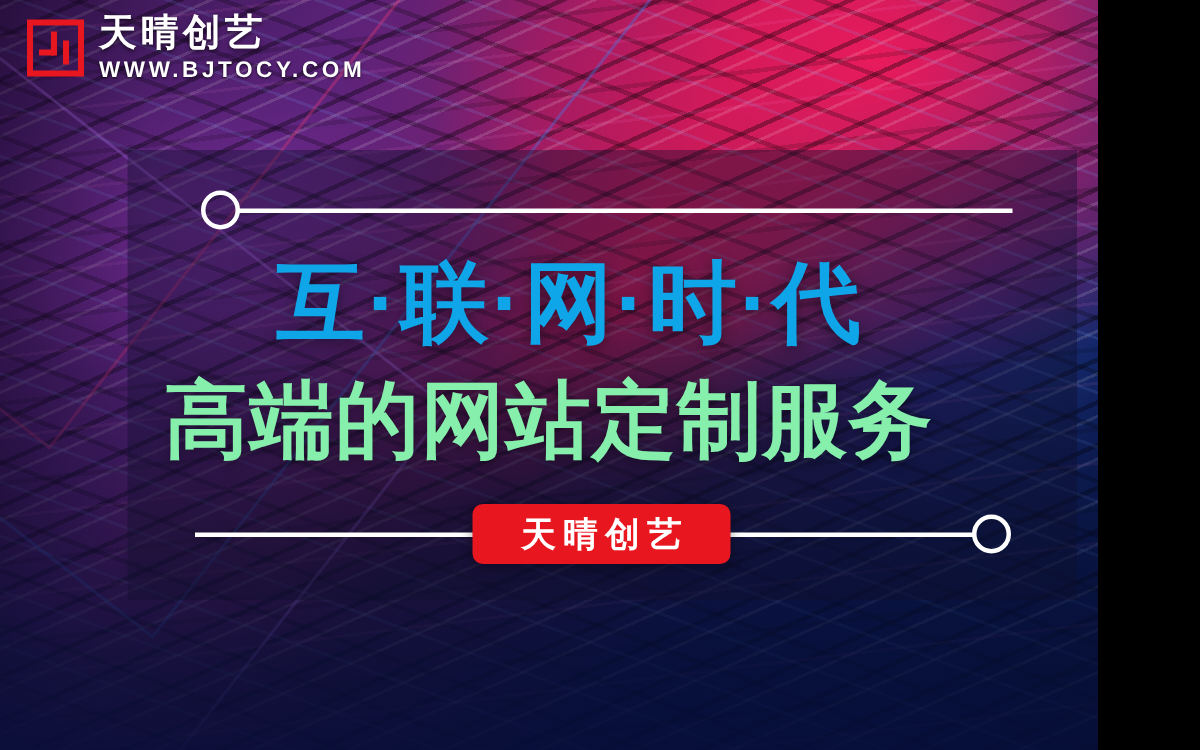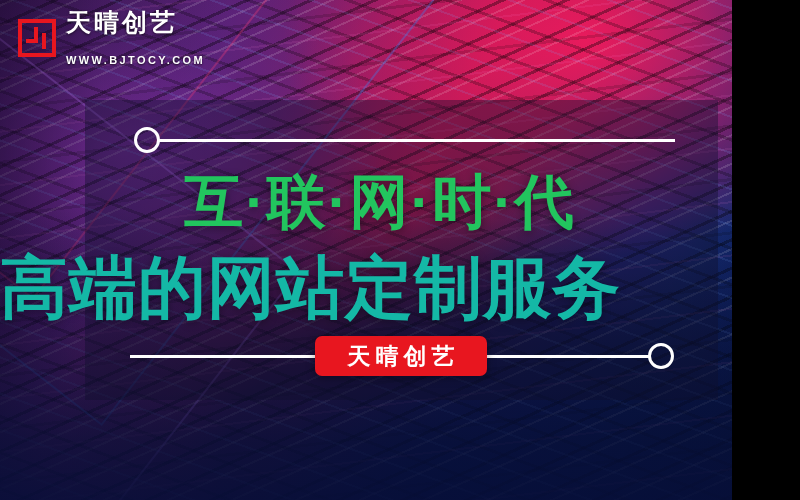--- a/index.html
+++ b/index.html
@@ -179,24 +179,24 @@
   .logo-text-block { display: flex; flex-direction: column; line-height: 1; }
   .logo-cn {
     color: #ffffff;
     font-size: 25px;
     font-weight: 700;
     letter-spacing: 3px;
     text-shadow: 0 1px 3px rgba(0,0,0,0.6);
   }
   .logo-url {
     color: #ffffff;
-    font-size: 11px;
+    font-size: 15px;
     font-weight: 700;
     letter-spacing: 2.4px;
-    margin-top: 20px;
+    margin-top: 4px;
     text-shadow: 0 1px 2px rgba(0,0,0,0.7);
   }
 
   
   .rule {
     position: absolute;
     height: 3px;
     background: #ffffff;
     z-index: 30;
   }
@@ -216,36 +216,36 @@
   .circle-top-left { left: 134px; top: 127px; }
   .circle-bot-right { left: 648px; top: 343px; }
 
   
   .headline {
     position: absolute;
     left: 0;
     right: 0;
     top: 163px;
     text-align: center;
-    color: #22c55e;
+    color: #0ea5e9;
     font-size: 59px;
     font-weight: 700;
     letter-spacing: 2px;
     z-index: 32;
     text-shadow: 0 2px 10px rgba(0,0,0,0.45);
     padding-left: 28px;
   }
   .subhead {
     position: absolute;
     left: 0;
     right: 0;
     top: 243px;
-    text-align: left;
-    color: #14b8a6;
-    font-size: 68px;
+    text-align: center;
+    color: #86efac;
+    font-size: 56px;
     font-weight: 700;
     letter-spacing: 1px;
     z-index: 32;
     text-shadow: 0 2px 8px rgba(0,0,0,0.35);
   }
 
   
   .badge {
     position: absolute;
     left: 315px;

